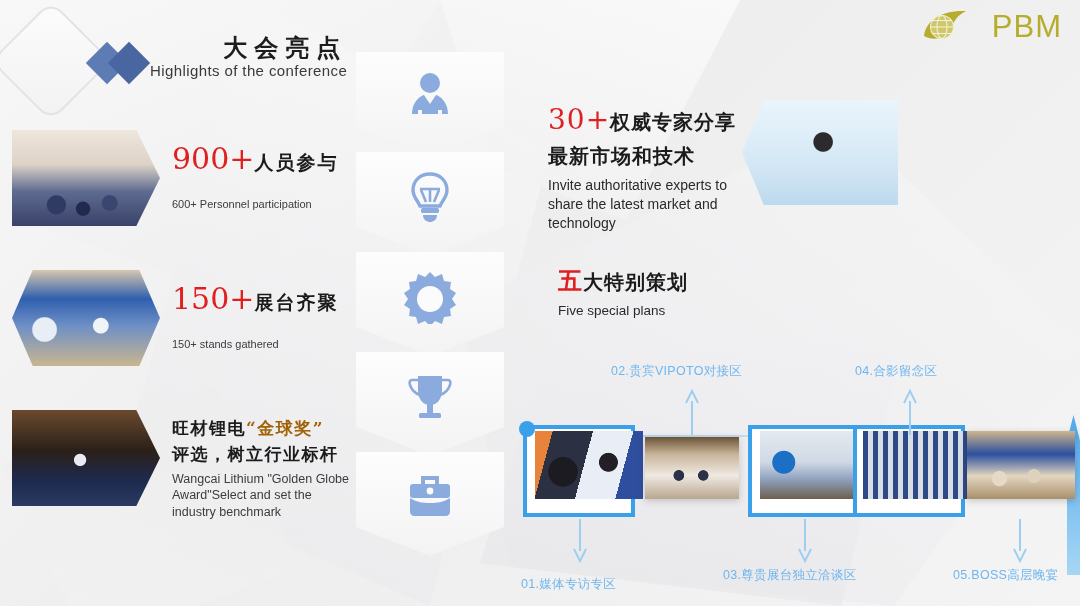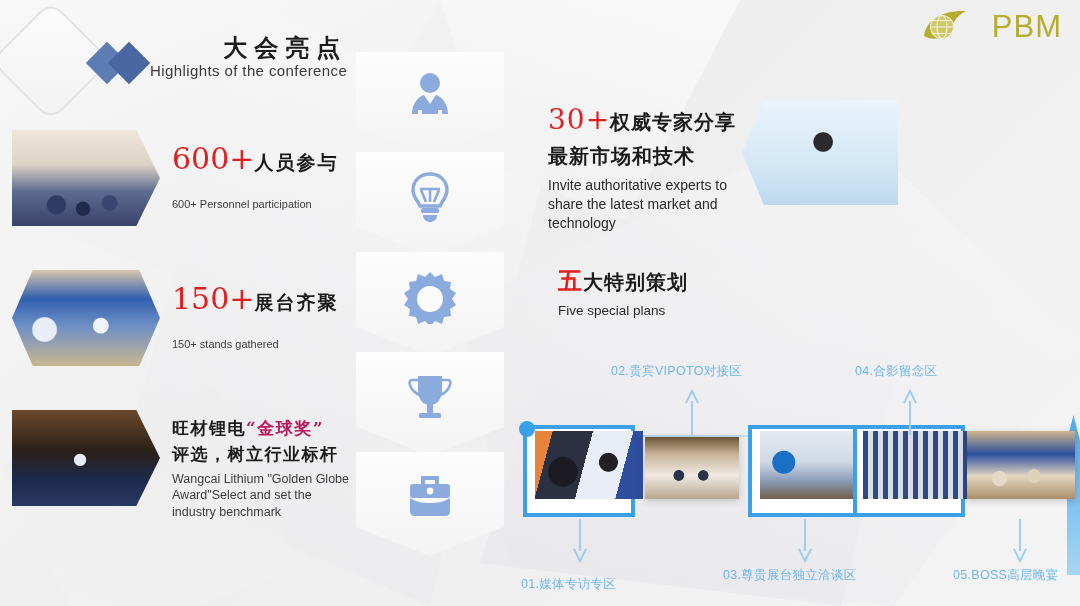--- a/index.html
+++ b/index.html
@@ -83,21 +83,21 @@
     clip-path:polygon(14% 0,86% 0,100% 50%,86% 100%,14% 100%,0 50%);
   }
   .stat-text { position:absolute; left:172px; top:12px; width:186px; }
   .stat-big { font-family:"DejaVu Serif", serif; font-size:26px; color:#1b1b1b; line-height:1.1; }
   .stat-big .num { color:#e02020; font-size:30px; }
   .stat-big .cn { font-size:19px; letter-spacing:2px; font-weight:700; }
   .stat-en { font-size:11px; color:#3c3c3c; margin-top:22px; line-height:1.35; }
 
   .award-cn { font-family:"DejaVu Serif", serif; font-size:17px; color:#1b1b1b;
     letter-spacing:1.5px; line-height:1.5; font-weight:700; }
-  .award-cn .gold { color:#be185d; }
+  .award-cn .gold { color:#a16207; }
   .award-en { font-size:12.5px; color:#3c3c3c; margin-top:4px; line-height:1.3; }
 
   
   .chevrons { position:absolute; left:356px; top:52px; width:148px; z-index:3; }
   .chev {
     position:relative; width:148px; height:104px; margin-bottom:-4px;
     background:linear-gradient(180deg,#fdfdfd,#f3f3f4);
     clip-path:polygon(0 0,100% 0,100% 72%,50% 100%,0 72%);
     filter:drop-shadow(0 3px 4px rgba(0,0,0,.08));
     display:flex; align-items:flex-start; justify-content:center;
@@ -210,21 +210,21 @@
   <div class="title-main">大会亮点</div>
   <div class="title-sub">Highlights of the conference</div>
 </div>
 
 <div class="left-col">
 
   <div class="stat-row">
     <div class="stat-photo ph-audience"></div>
     <div class="stat-text">
       <div class="stat-big">
-        <span class="num">600+</span><span class="cn">人员参与</span>
+        <span class="num">900+</span><span class="cn">人员参与</span>
       </div>
       <div class="stat-en">600+ Personnel participation</div>
     </div>
   </div>
 
   <div class="stat-row">
     <div class="stat-photo hex ph-expo"></div>
     <div class="stat-text">
       <div class="stat-big">
         <span class="num">150+</span><span class="cn">展台齐聚</span>

